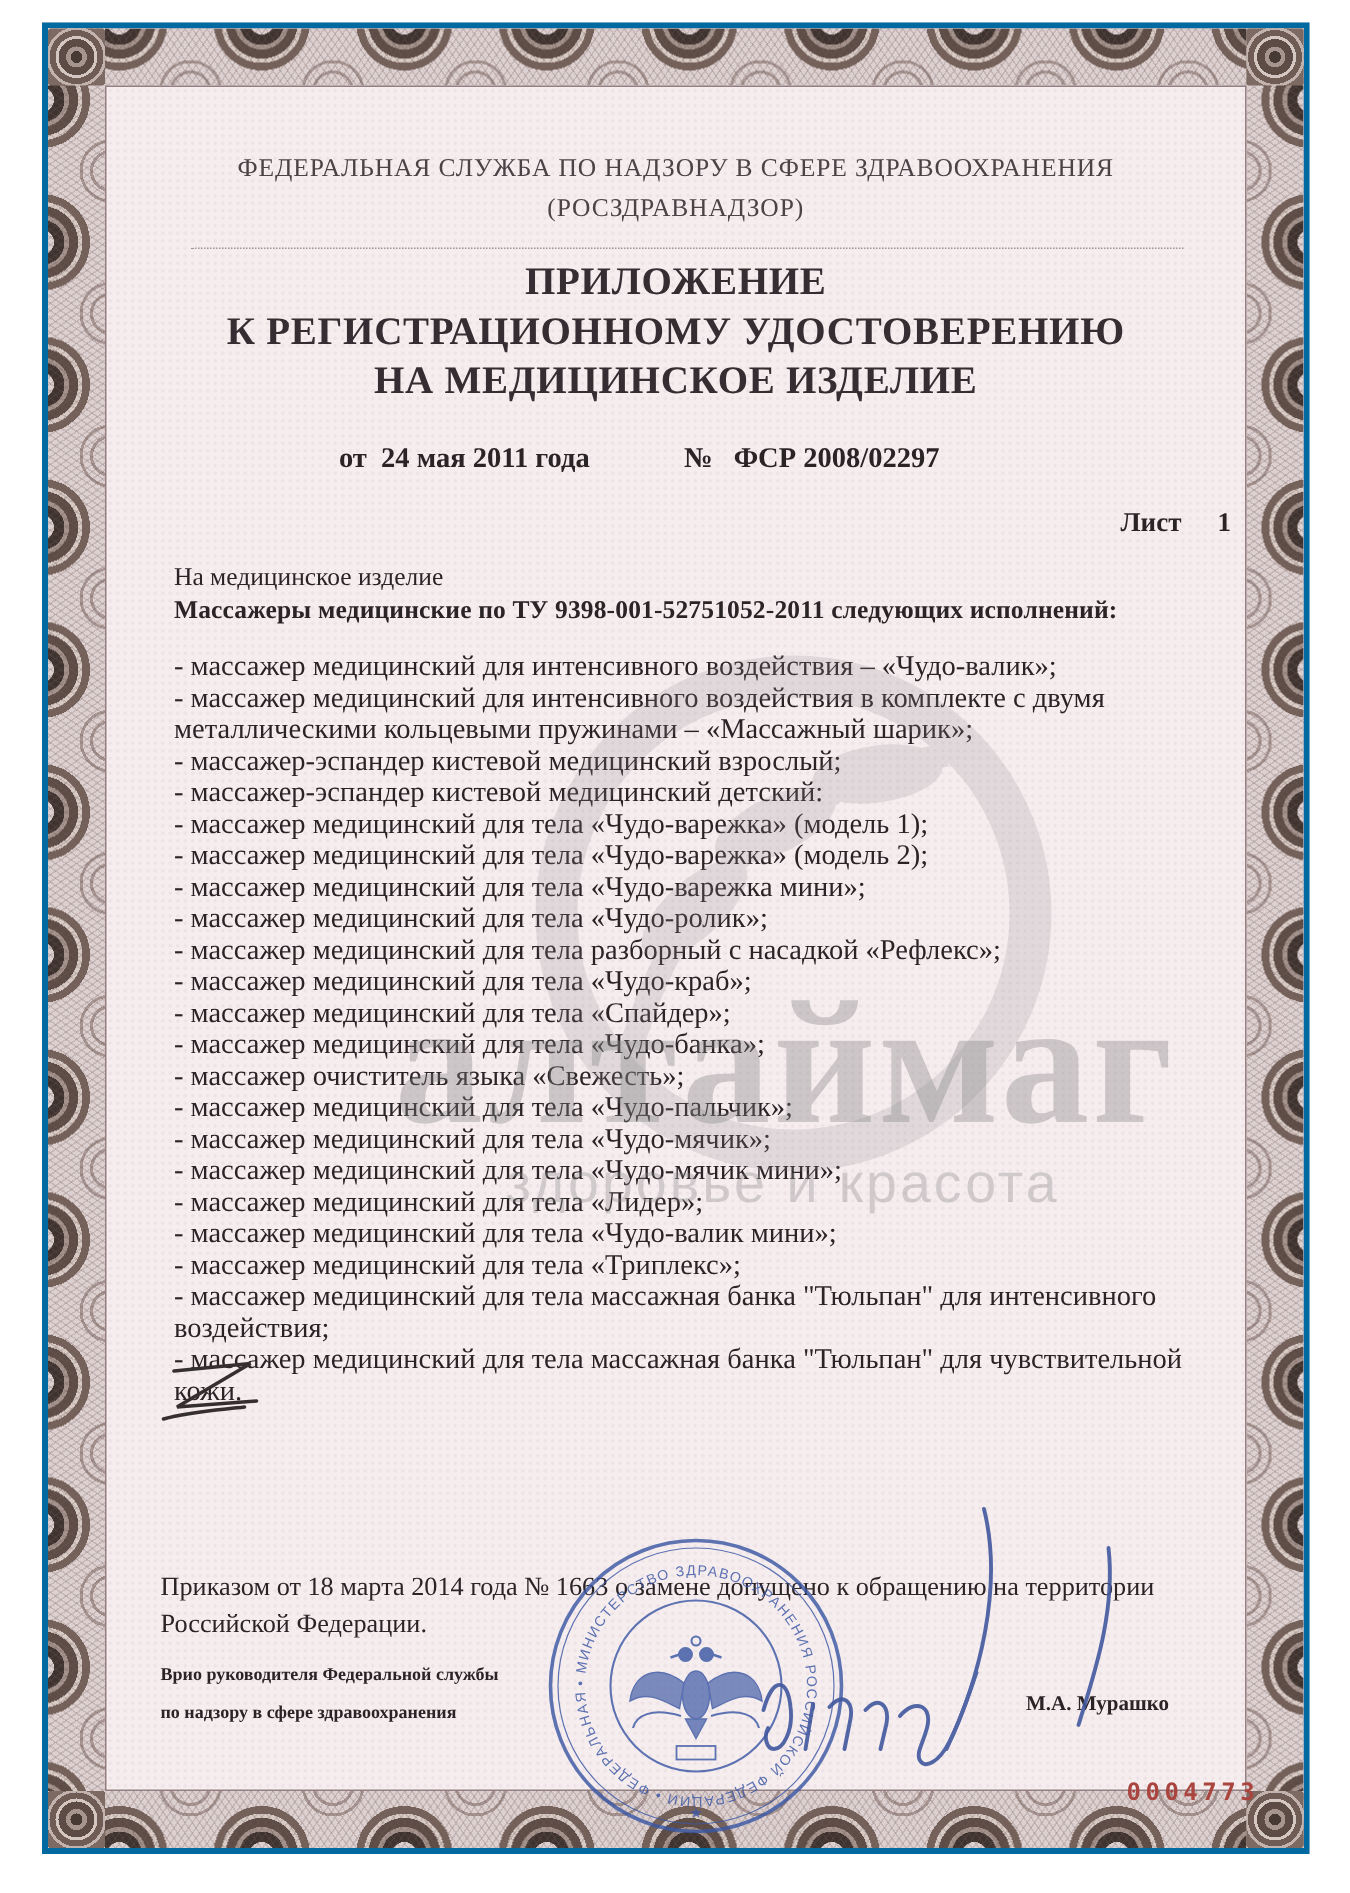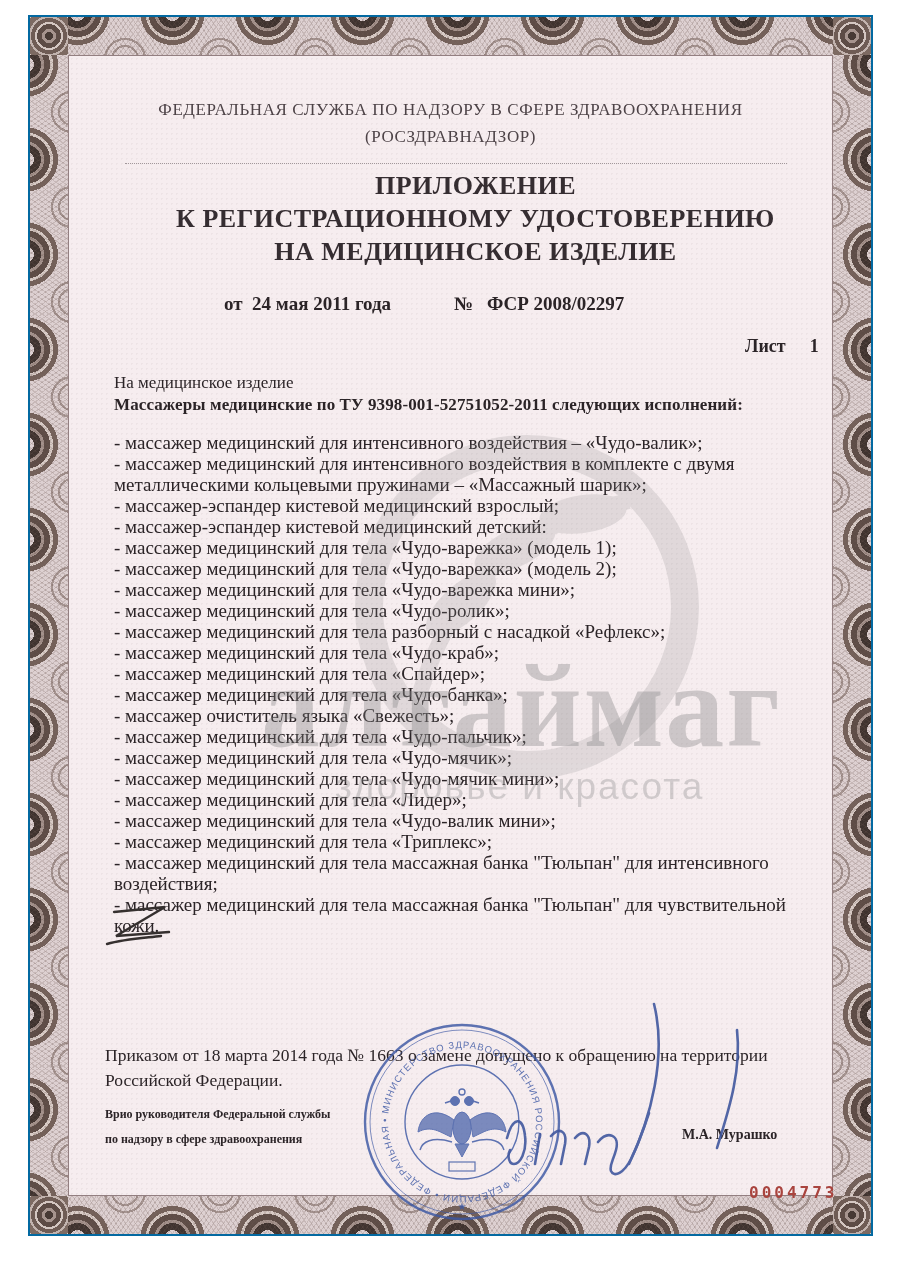--- a/index.html
+++ b/index.html
@@ -5,21 +5,21 @@
   html,body{margin:0;padding:0;}
   body{
     width:900px;height:1262px;background:#ffffff;position:relative;
     font-family:"Liberation Serif", serif;color:#2b2427;overflow:hidden;
   }
   svg{overflow:visible;}
 
   
   .cert{
     position:absolute;left:28px;top:15px;width:845px;height:1221px;
-    background:#ded2d3;border:2px solid #0369a1;box-sizing:border-box;
+    background:#ded2d3;border:4px solid #0369a1;box-sizing:border-box;
   }
   
   .band{position:absolute;background-color:#ddd0d1;}
   .band.h{left:0;right:0;height:38px;}
   .band.v{top:0;bottom:0;width:38px;}
   .band.top{top:0;
     background-image:
       repeating-linear-gradient(55deg, rgba(110,88,82,.20) 0 1px, rgba(0,0,0,0) 1px 4px),
       repeating-linear-gradient(-55deg, rgba(110,88,82,.20) 0 1px, rgba(0,0,0,0) 1px 4px),
       radial-gradient(circle at 50% -4px, rgba(0,0,0,0) 0 8px, #3f332f 8px 15px, #a4928c 15px 18px, #5d4c46 18px 24px, #d8cbc6 24px 27px, #75625b 27px 32px, rgba(117,98,91,0) 32px),
@@ -60,21 +60,21 @@
     position:absolute;left:38px;top:38px;right:38px;bottom:38px;
     border:1px solid #937f81;background:#f6edef;
     background-image:radial-gradient(rgba(190,168,174,.14) 1px, transparent 1px);
     background-size:5px 5px;
   }
   .abs{position:absolute;}
   .center{left:0;width:100%;text-align:center;}
 
   .agency{top:40px;font-size:17px;letter-spacing:.6px;color:#4d4347;line-height:27px;}
   .rule-dotted{top:107px;left:56px;width:662px;border-top:1.5px dotted #a2989b;}
-  .doc-title{top:113px;font-weight:bold;font-size:26px;line-height:33px;letter-spacing:.5px;color:#352d31;padding-left:25px;}
+  .doc-title{top:113px;font-weight:bold;font-size:26px;line-height:33px;letter-spacing:.5px;color:#352d31;}
   .date-row{top:237px;left:155px;font-weight:bold;font-size:19px;white-space:pre;}
   .reg-number{top:237px;left:385px;font-weight:bold;font-size:19px;}
   .reg-number .num-val{margin-left:14px;}
   .sheet{top:280px;left:676px;font-weight:bold;font-size:18px;}
   .sheet .sheet-num{margin-left:24px;}
   .intro{top:317px;left:45px;font-size:17px;}
   .heading{top:339px;left:45px;font-size:17px;font-weight:bold;letter-spacing:.1px;}
   .product-list{top:376px;left:45px;width:692px;font-size:19px;line-height:21px;}
   .order-note{top:987px;left:36px;width:706px;font-size:17.5px;line-height:25px;}
   .signer{left:36px;font-size:12px;font-weight:bold;line-height:25px;}

